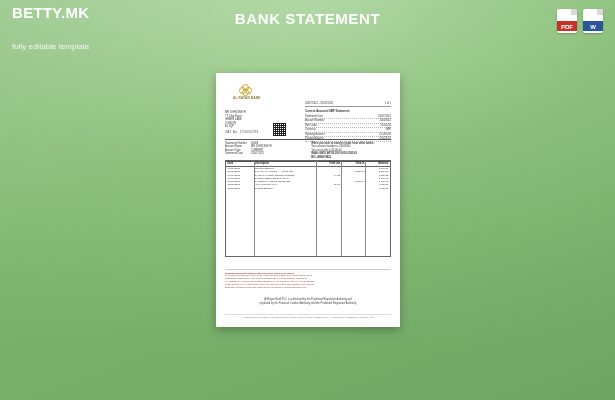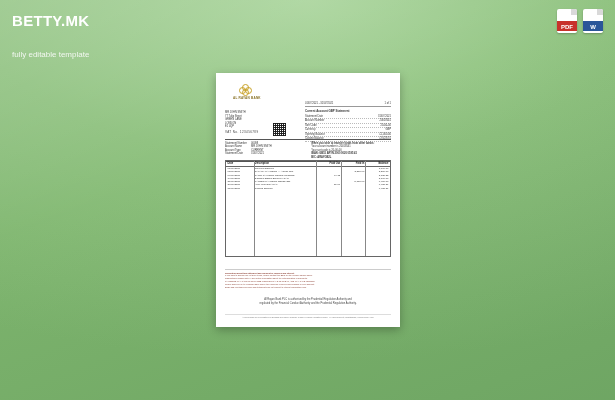--- a/index.html
+++ b/index.html
@@ -26,21 +26,21 @@
     position: absolute;
     inset: 0;
     background: linear-gradient(160deg, rgba(255,255,255,0.18) 0%, rgba(255,255,255,0.02) 38%, rgba(60,110,70,0.18) 100%);
     pointer-events: none;
   }
 
   
   .brand {
     position: absolute;
     left: 12px;
-    top: 12px;
+    top: 4px;
     z-index: 4;
   }
   .brand-name {
     font-size: 15px;
     font-weight: bold;
     color: #ffffff;
     letter-spacing: 0.3px;
     line-height: 17px;
   }
   .brand-sub {
@@ -346,20 +346,21 @@
 </head>
 <body>
 
 <div class="page">
 
   <div class="brand">
     <div class="brand-name">BETTY.MK</div>
     <div class="brand-sub">fully editable template</div>
   </div>
 
+  <div class="doc-title">BANK STATEMENT</div>
 
   <div class="formats">
     <div class="fmt-icon fmt-pdf">
       <span class="corner"></span>
       <span class="band"></span>
       <span class="tagtext">PDF</span>
     </div>
     <div class="fmt-icon fmt-doc">
       <span class="corner"></span>
       <span class="band"></span>

